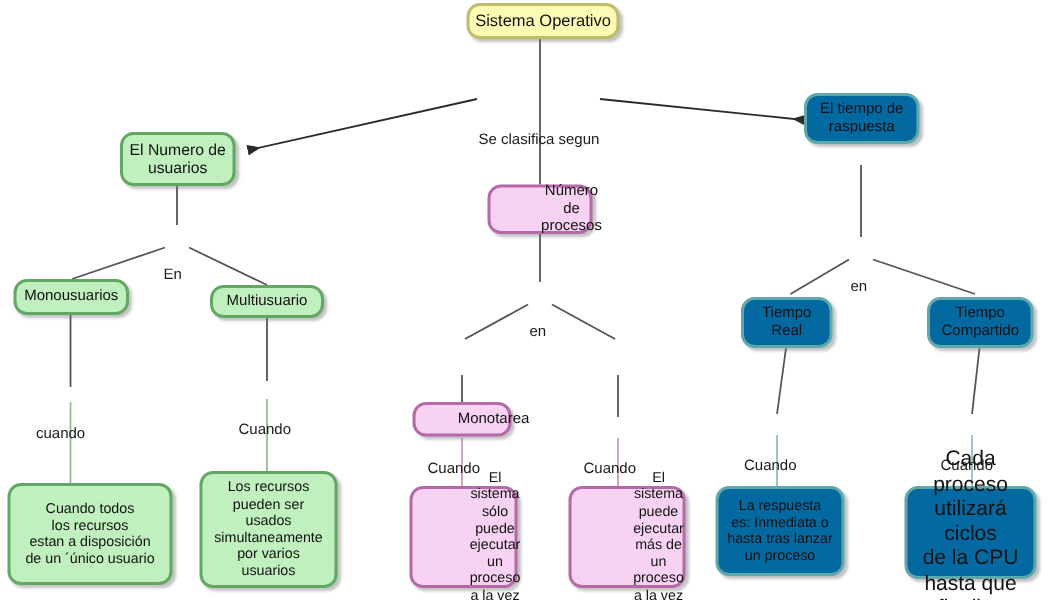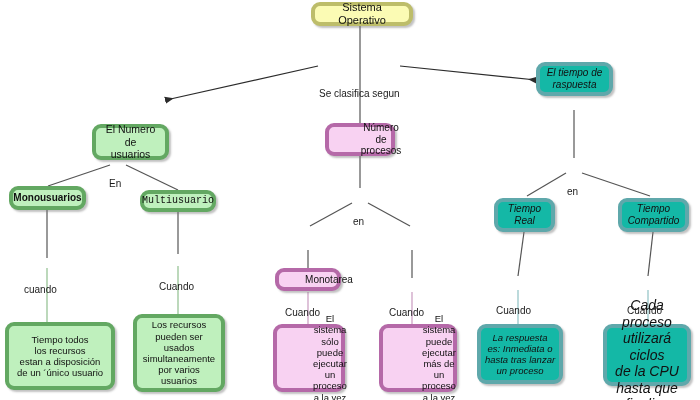--- a/index.html
+++ b/index.html
@@ -12,31 +12,31 @@
   }
   #map{position:absolute;left:0;top:0;width:700px;height:400px;}
   svg.edges{position:absolute;left:0;top:0;width:700px;height:400px;}
 
   .node{
     position:absolute;
     box-sizing:border-box;
     display:flex;align-items:center;justify-content:center;
     text-align:center;
     border-radius:9px;
-    border:4px solid #1d4ed8;
+    border:2px solid #1d4ed8;
     color:#111;
     line-height:1.18;
     box-shadow:2px 2px 2px rgba(120,120,120,0.45);
     white-space:pre-line;
     padding:2px 3px;
   }
   .n-yellow{background:#fbfbb4;border-color:#bdbd6a;}
   .n-green {background:#bff0bd;border-color:#63a862;}
   .n-pink  {background:#f8d2f2;border-color:#b569a8;padding-left:45px;}
-  .n-cyan  {background:#14b8a6;border-color:#5fa8ab;font-style:italic;}
+  .n-cyan  {background:#0369a1;border-color:#5fa8ab;}
 
   .edge-label{
     position:absolute;
     color:#1a1a1a;
     background:transparent;
     white-space:pre;
     line-height:1.1;
     margin-top:28px;
   }
 </style>
@@ -78,43 +78,43 @@
     <line x1="566" y1="173" x2="527" y2="196" stroke="#555" stroke-width="1.2"></line>
     <line x1="582" y1="173" x2="650" y2="196" stroke="#555" stroke-width="1.2"></line>
     <line x1="524" y1="232" x2="518" y2="276" stroke="#555" stroke-width="1.2"></line>
     <line x1="518" y1="290" x2="518" y2="324" stroke="#8fc2c4" stroke-width="1.2"></line>
     <line x1="653" y1="232" x2="648" y2="276" stroke="#555" stroke-width="1.2"></line>
     <line x1="648" y1="290" x2="648" y2="324" stroke="#8fc2c4" stroke-width="1.2"></line>
   </svg>
 
   <div class="node n-yellow" style="left:311px;top:2px;width:102px;height:24px;font-size:11px;">Sistema Operativo</div>
 
-  <div class="node n-green" style="left:92px;top:88px;width:77px;height:36px;font-size:10.5px;margin-top:36px;">El Numero de
+  <div class="node n-green" style="left:80px;top:88px;width:77px;height:36px;font-size:10.5px;">El Numero de
 usuarios</div>
 
   <div class="node n-pink" style="left:325px;top:123px;width:70px;height:33px;font-size:10px;">Número de
 procesos</div>
 
   <div class="node n-cyan" style="left:536px;top:62px;width:77px;height:34px;font-size:10px;">El tiempo  de
 raspuesta</div>
 
-  <div class="node n-green" style="left:9px;top:186px;width:77px;height:24px;font-size:10px;font-weight:bold;">Monousuarios</div>
+  <div class="node n-green" style="left:9px;top:186px;width:77px;height:24px;font-size:10px;">Monousuarios</div>
 
-  <div class="node n-green" style="left:140px;top:190px;width:76px;height:22px;font-size:10px;font-family:Liberation Mono, monospace;">Multiusuario</div>
+  <div class="node n-green" style="left:140px;top:190px;width:76px;height:22px;font-size:10px;">Multiusuario</div>
 
   <div class="node n-pink" style="left:275px;top:227px;width:66px;height:23px;font-size:10px;margin-top:41px;">Monotarea</div>
 
 
   <div class="node n-cyan" style="left:494px;top:198px;width:61px;height:34px;font-size:10px;">Tiempo
 Real</div>
 
   <div class="node n-cyan" style="left:618px;top:198px;width:71px;height:34px;font-size:10px;">Tiempo
 Compartido</div>
 
-  <div class="node n-green" style="left:5px;top:322px;width:110px;height:68px;font-size:9.5px;">Tiempo todos
+  <div class="node n-green" style="left:5px;top:322px;width:110px;height:68px;font-size:9.5px;">Cuando todos
 los recursos
 estan a disposición
 de un  ´único usuario</div>
 
   <div class="node n-green" style="left:133px;top:314px;width:92px;height:78px;font-size:9.5px;">Los recursos
 pueden  ser
 usados
 simultaneamente
 por varios
 usuarios</div>

